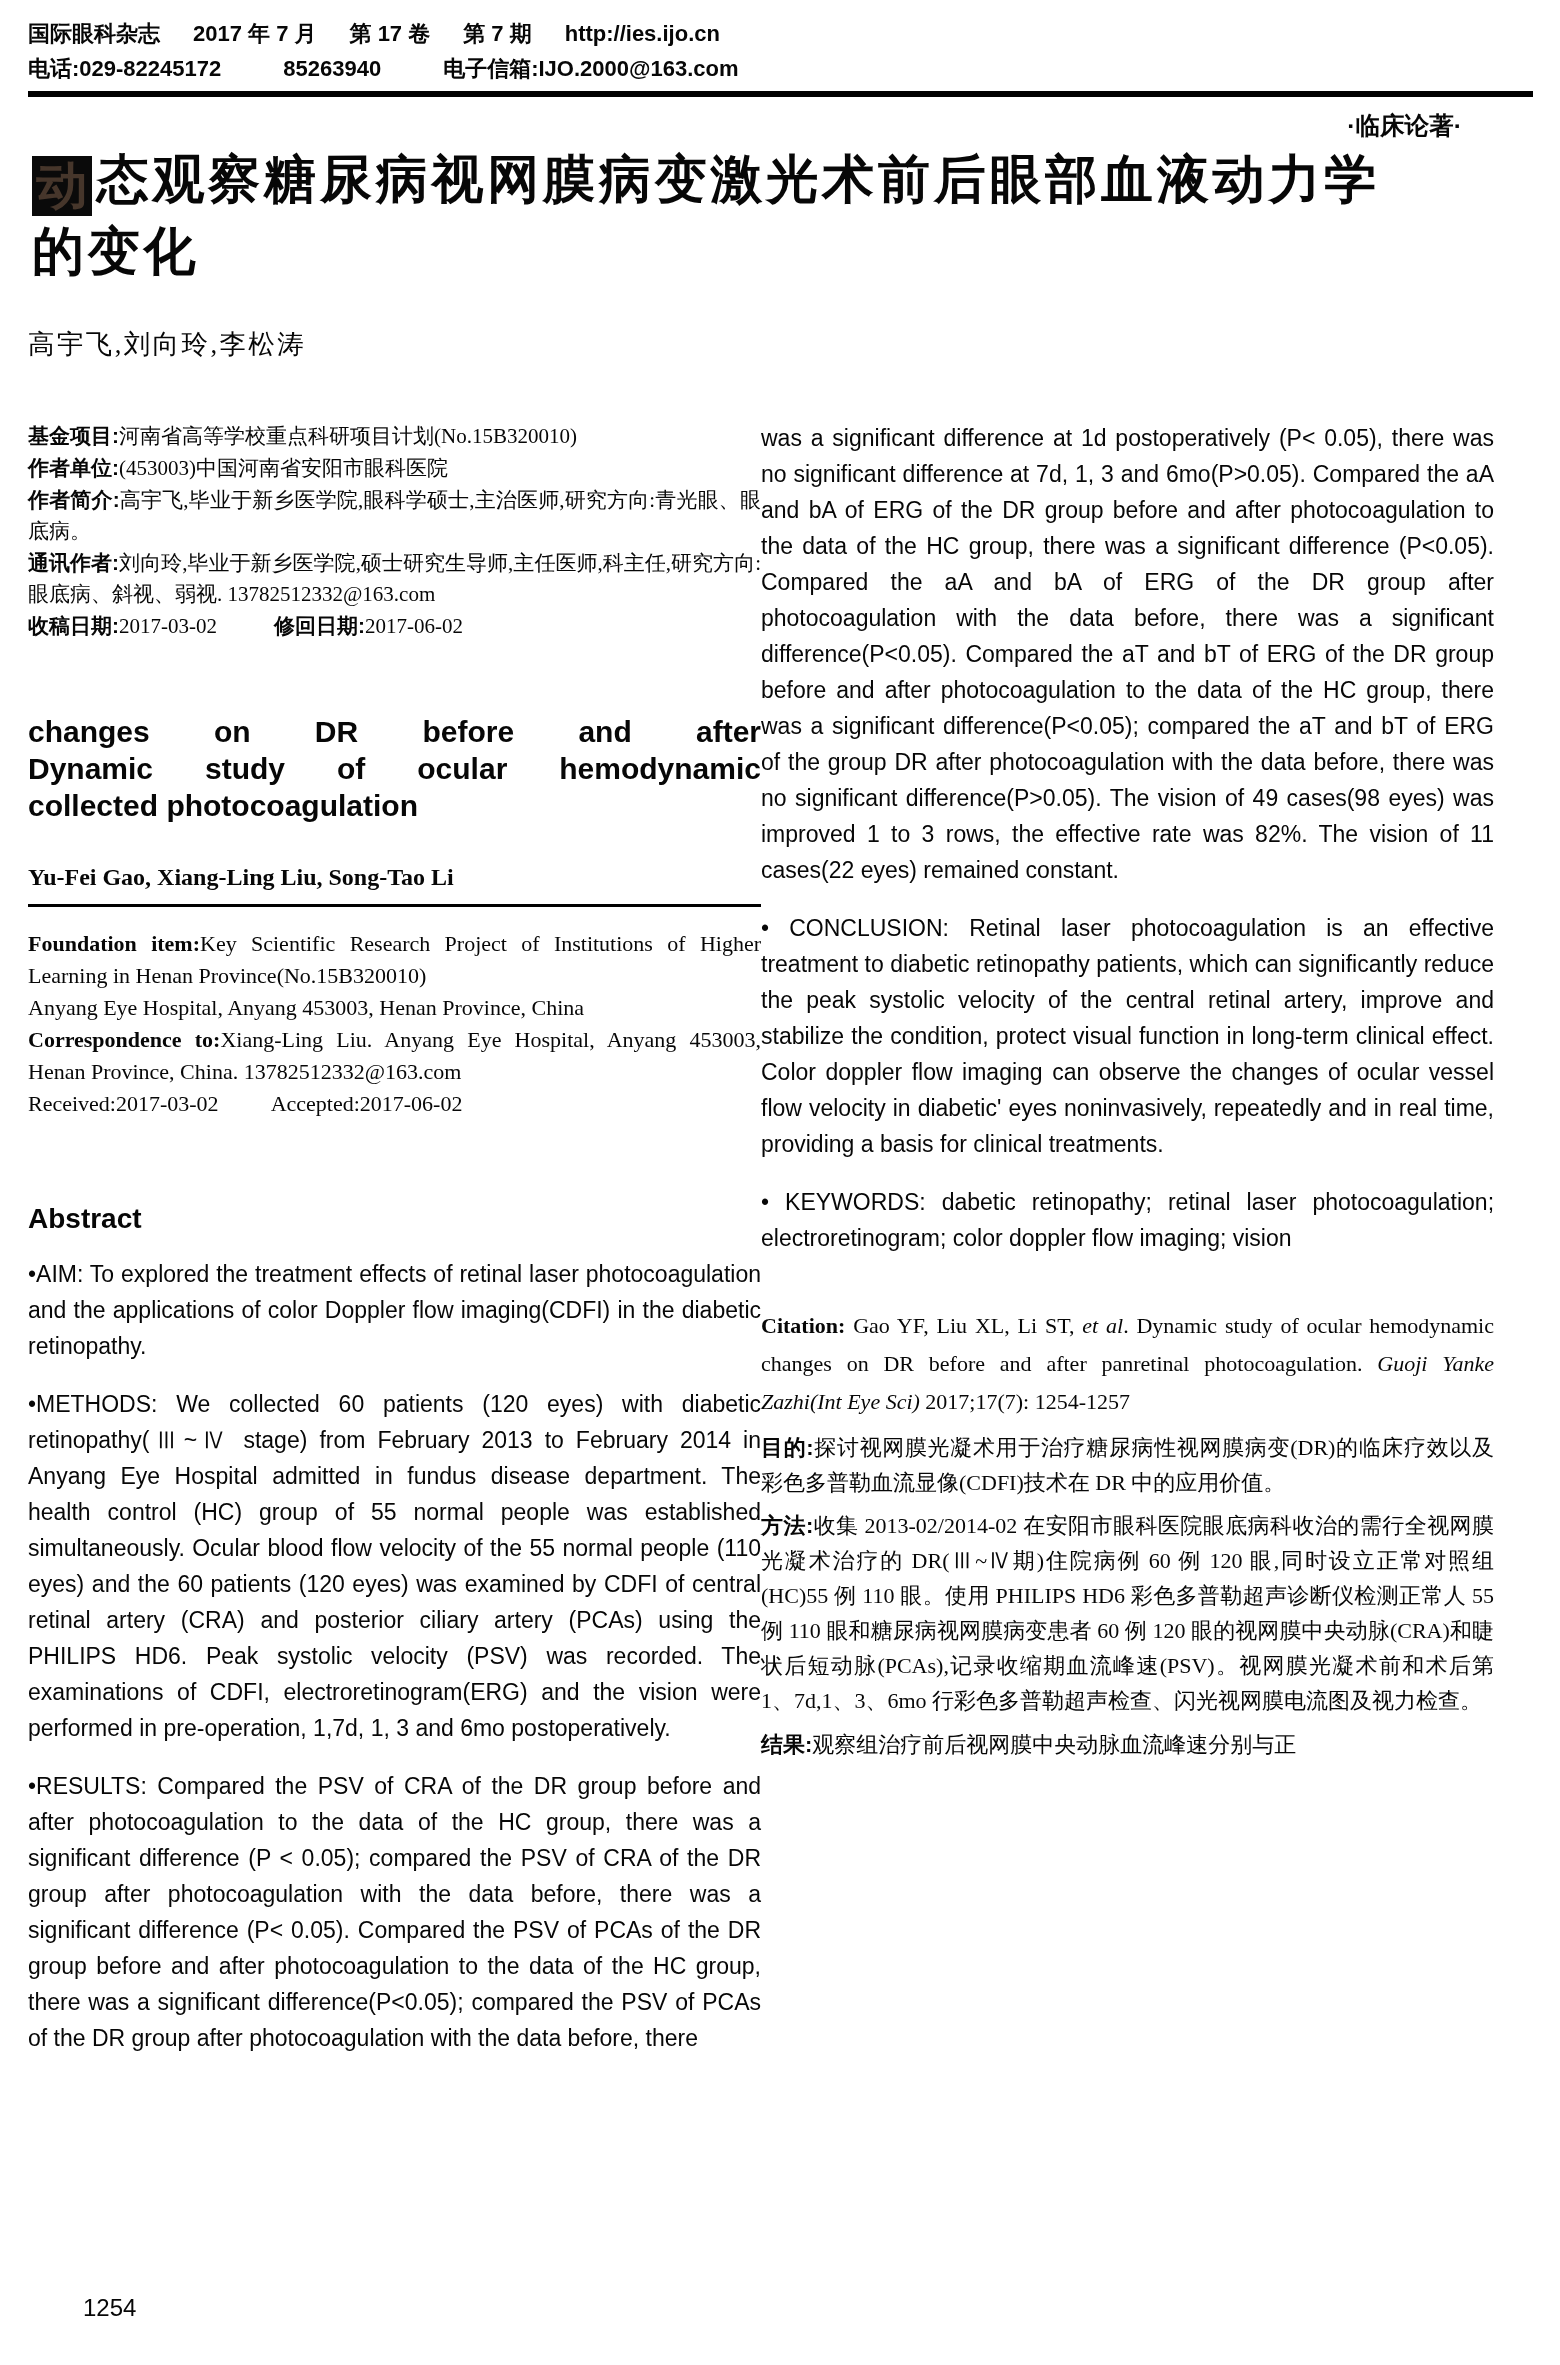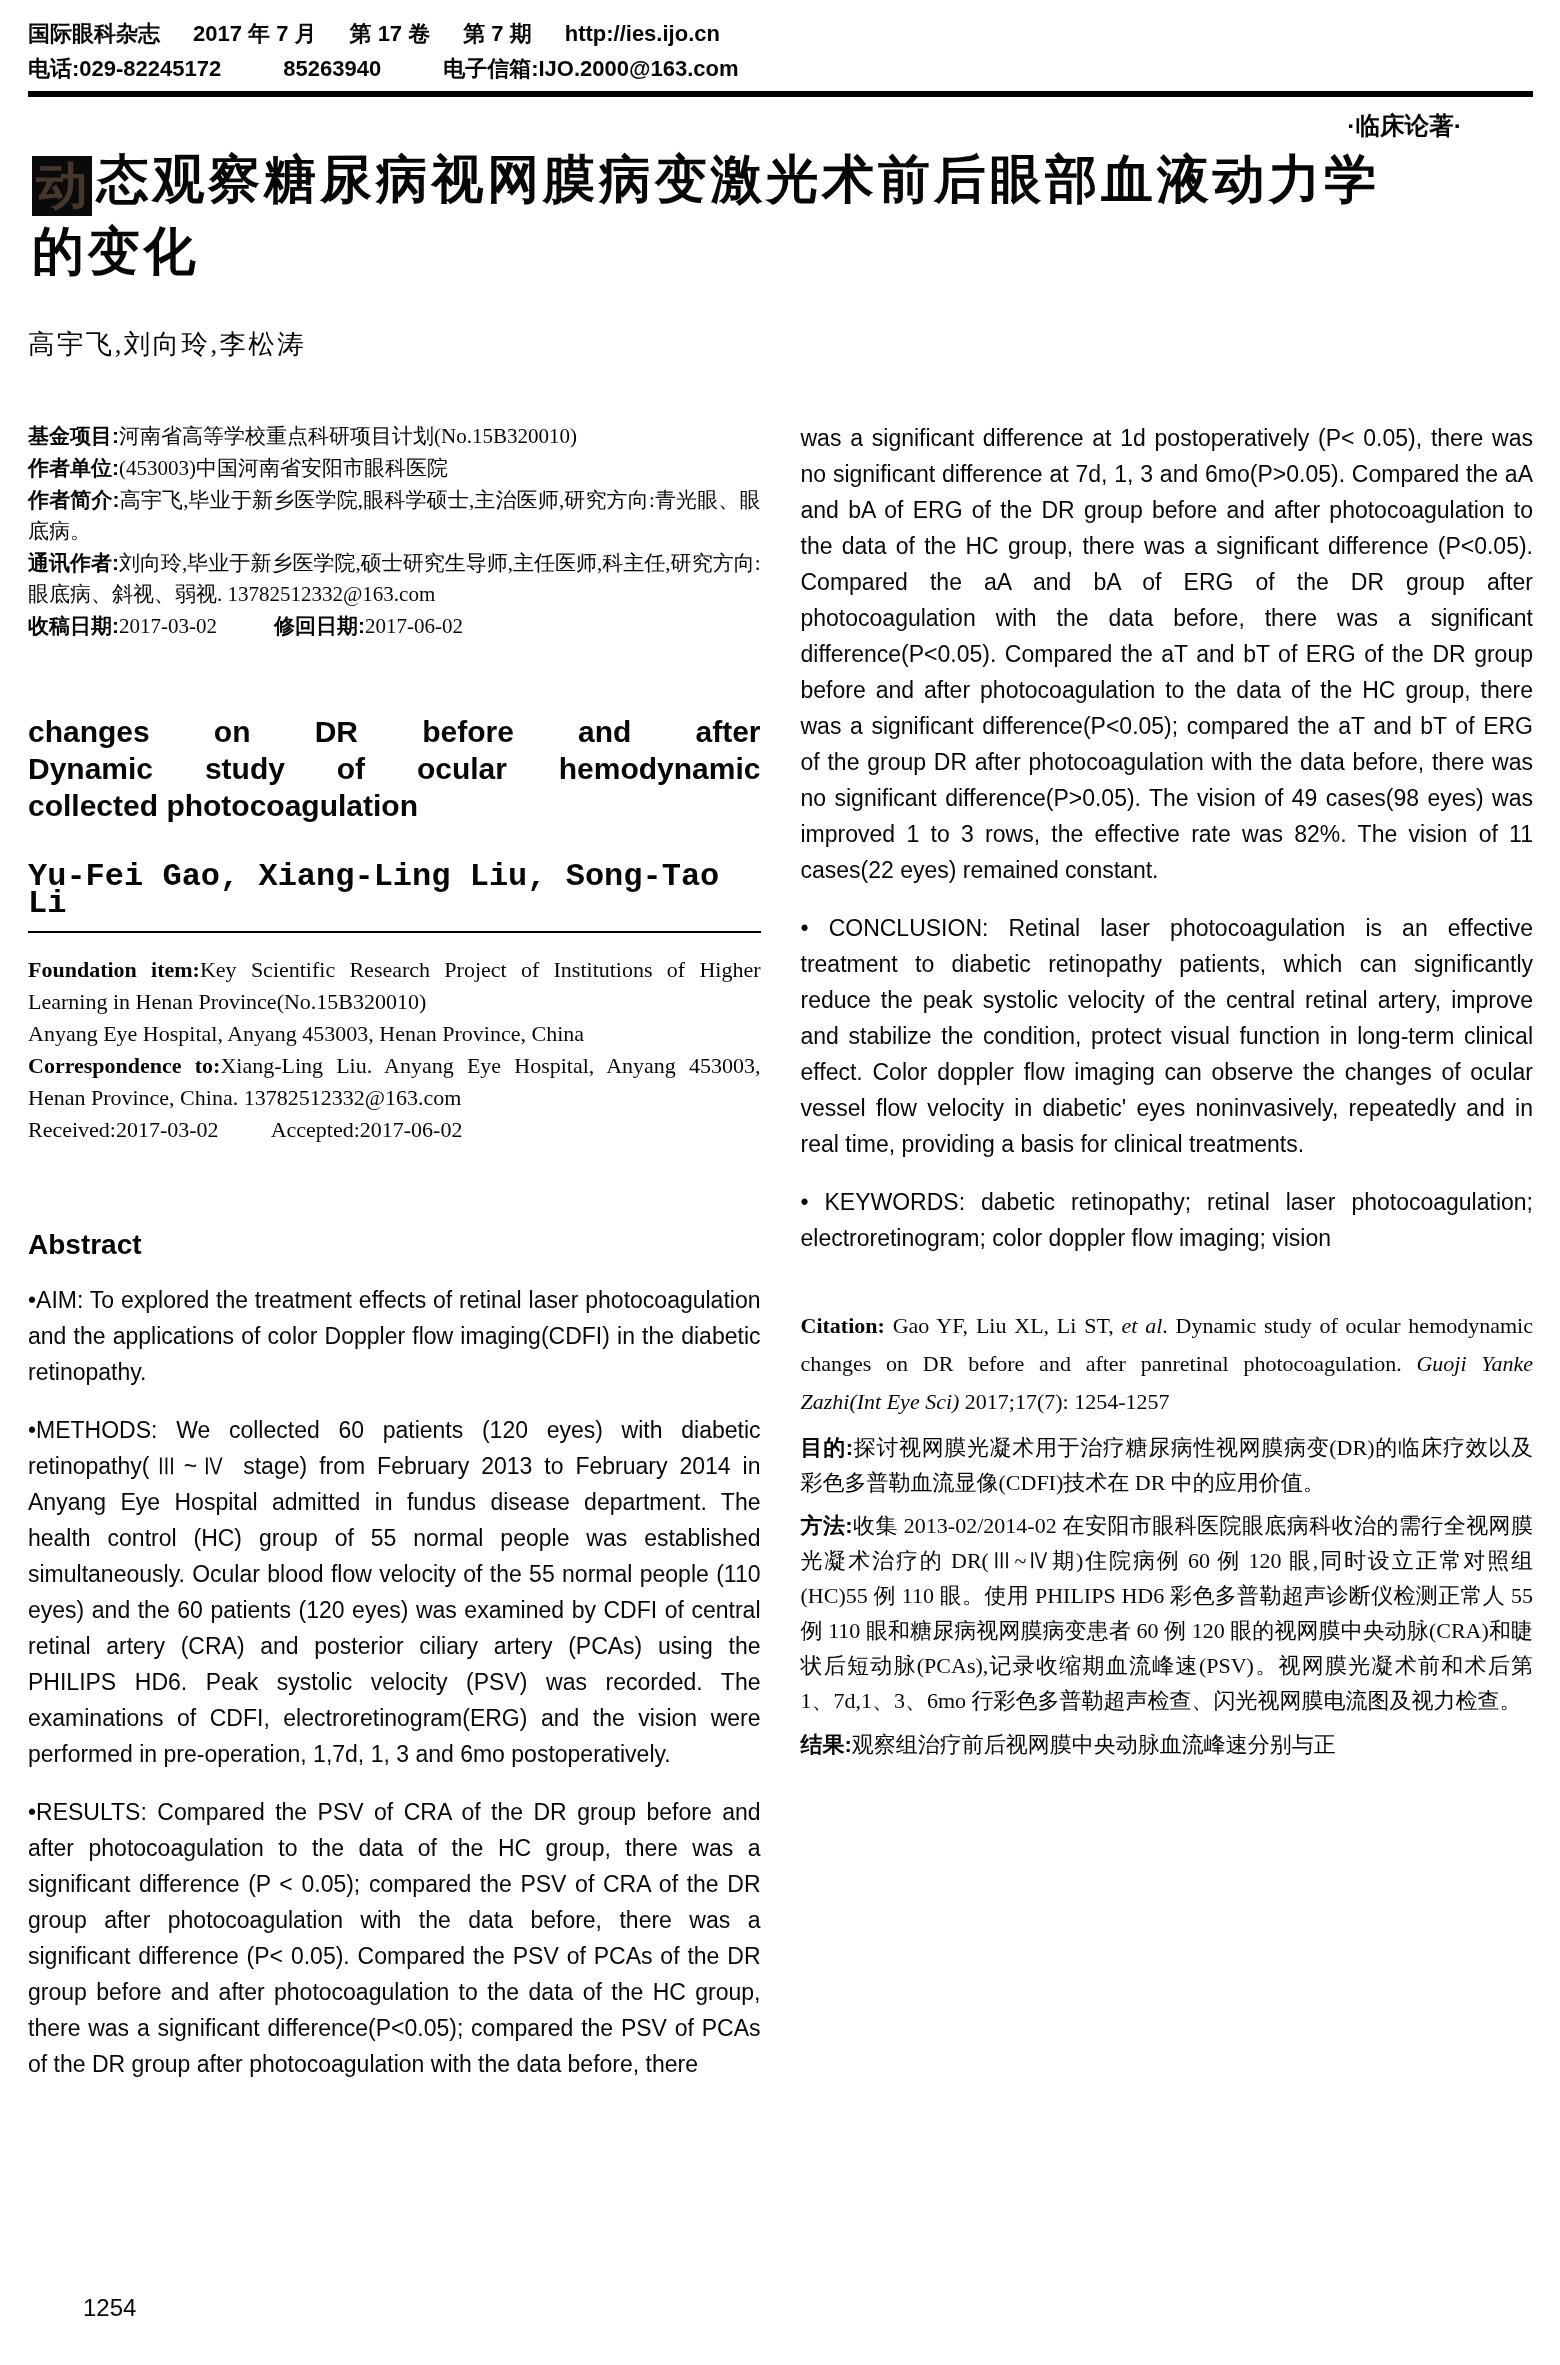--- a/index.html
+++ b/index.html
@@ -76,21 +76,20 @@
     font-size: 26.5px;
     line-height: 30px;
     letter-spacing: 2.4px;
     font-family: "Liberation Serif", serif;
   }
 
   
   .columns {
     margin-top: 61px;
     display: flex;
-    gap: 40px;
   }
   .col { width: 733px; }
 
   
   .fnote {
     font-size: 21px;
     line-height: 31px;
     text-align: justify;
   }
   .fnote p { margin: 0; }
@@ -102,23 +101,23 @@
     margin-top: 71px;
     font-family: "Liberation Sans", sans-serif;
     font-weight: 700;
     font-size: 30px;
     line-height: 37px;
   }
   .en-title .jline { text-align: justify; text-align-last: justify; }
   .en-title .jlast { text-align: left; }
   .en-authors {
     margin-top: 40px;
-    font-family: Liberation Mono, monospace;
-    font-weight: 700;
-    font-size: 32px;
+    font-family: Liberation Serif, serif;
+    font-weight: 700;
+    font-size: 24px;
     line-height: 26.5px;
   }
   .fn-rule {
     margin-top: 13.3px;
     height: 2.4px;
     background: #000;
   }
 
   
   .meta {

